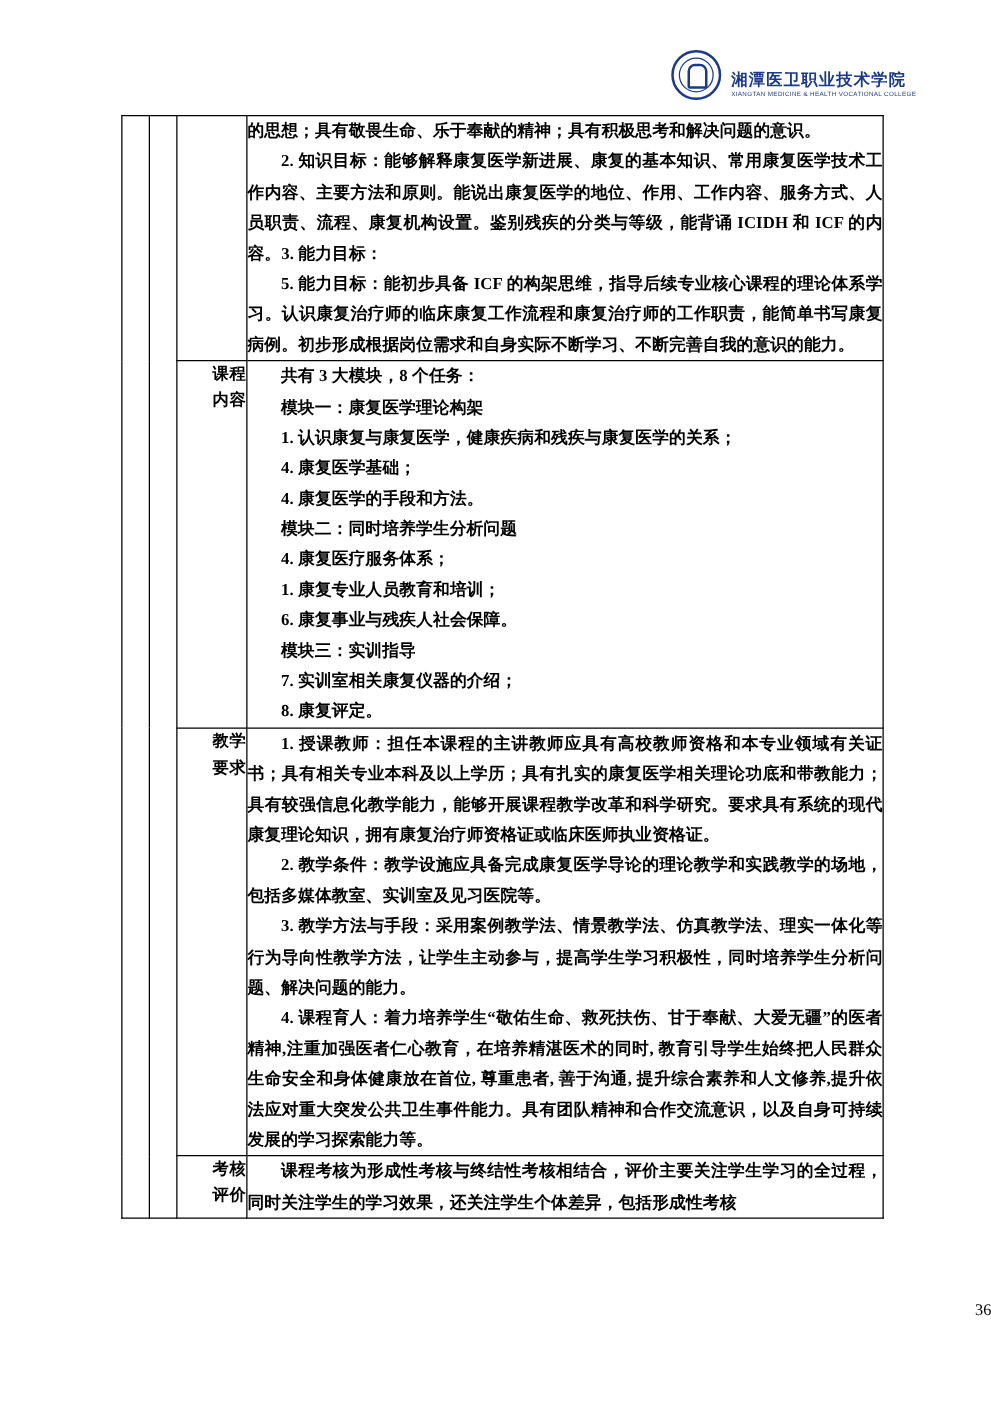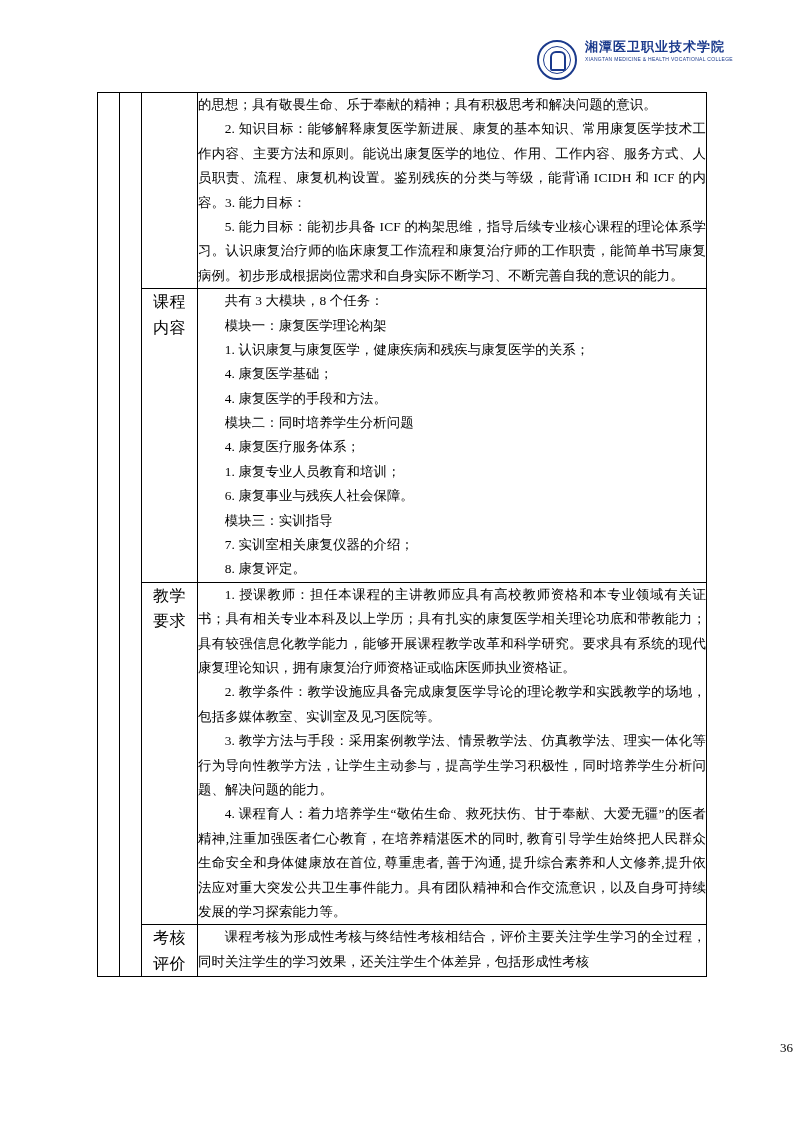--- a/index.html
+++ b/index.html
@@ -20,21 +20,21 @@
     width: 793px;
     height: 1122px;
     box-sizing: border-box;
   }
   
   .header-logo {
     position: absolute;
     top: 40px;
     right: 60px;
     display: flex;
-    align-items: flex-start;
+    align-items: flex-end;
     gap: 8px;
   }
   .logo-seal {
     width: 36px;
     height: 36px;
     border-radius: 50%;
     border: 2px solid #1b3a8c;
     background: #ffffff;
     position: relative;
     flex: none;
@@ -84,30 +84,31 @@
     top: 92px;
     left: 97px;
     width: 609px;
     border-collapse: collapse;
     table-layout: fixed;
   }
   .doc-table td {
     border: 1px solid #000000;
     vertical-align: top;
     padding: 0;
+    font-weight: bold;
   }
   .col-a { width: 22px; }
   .col-b { width: 22px; }
   .col-c { width: 56px; }
   .col-d { width: 509px; }
 
   .label-cell {
-    text-align: center;
+    text-align: right;
     vertical-align: middle;
-    font-size: 16px;
+    font-size: 13px;
     line-height: 1.6;
     padding: 4px 2px;
     letter-spacing: 0.5px;
   }
   .content-cell {
     padding: 5px 7px 7px 7px;
   }
   .content-cell p {
     margin: 0;
     font-size: 13.4px;

